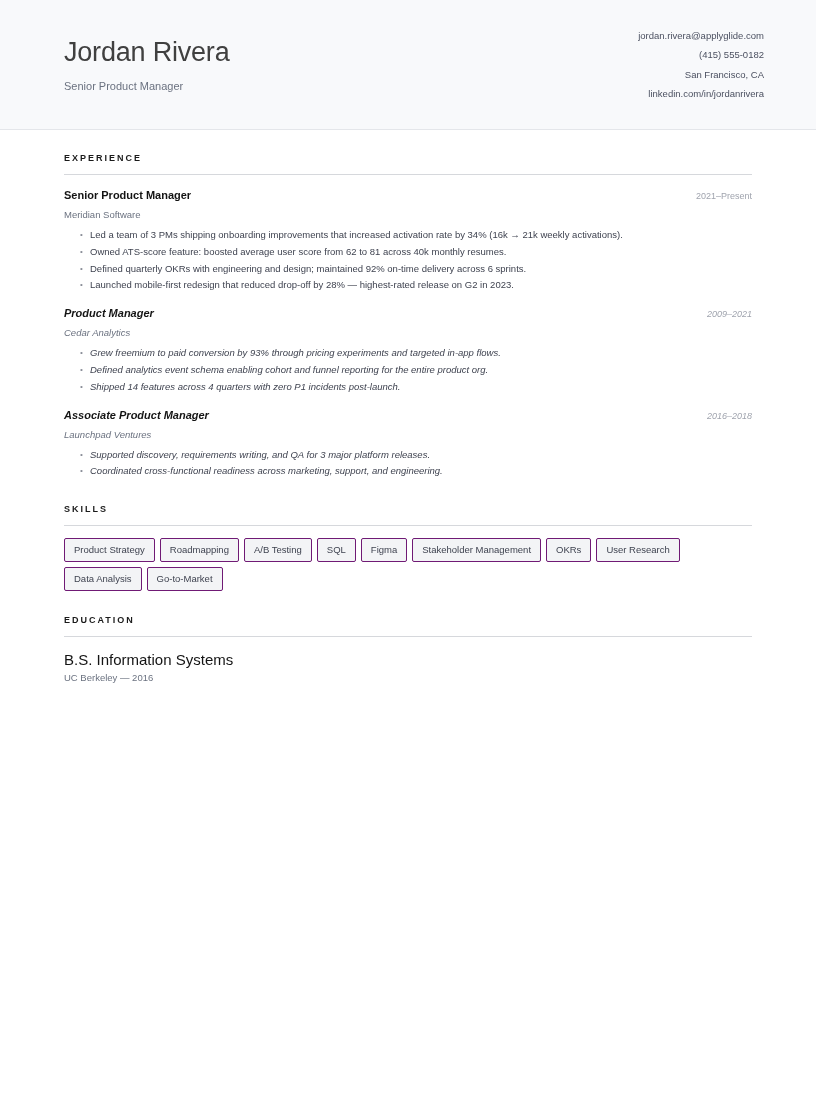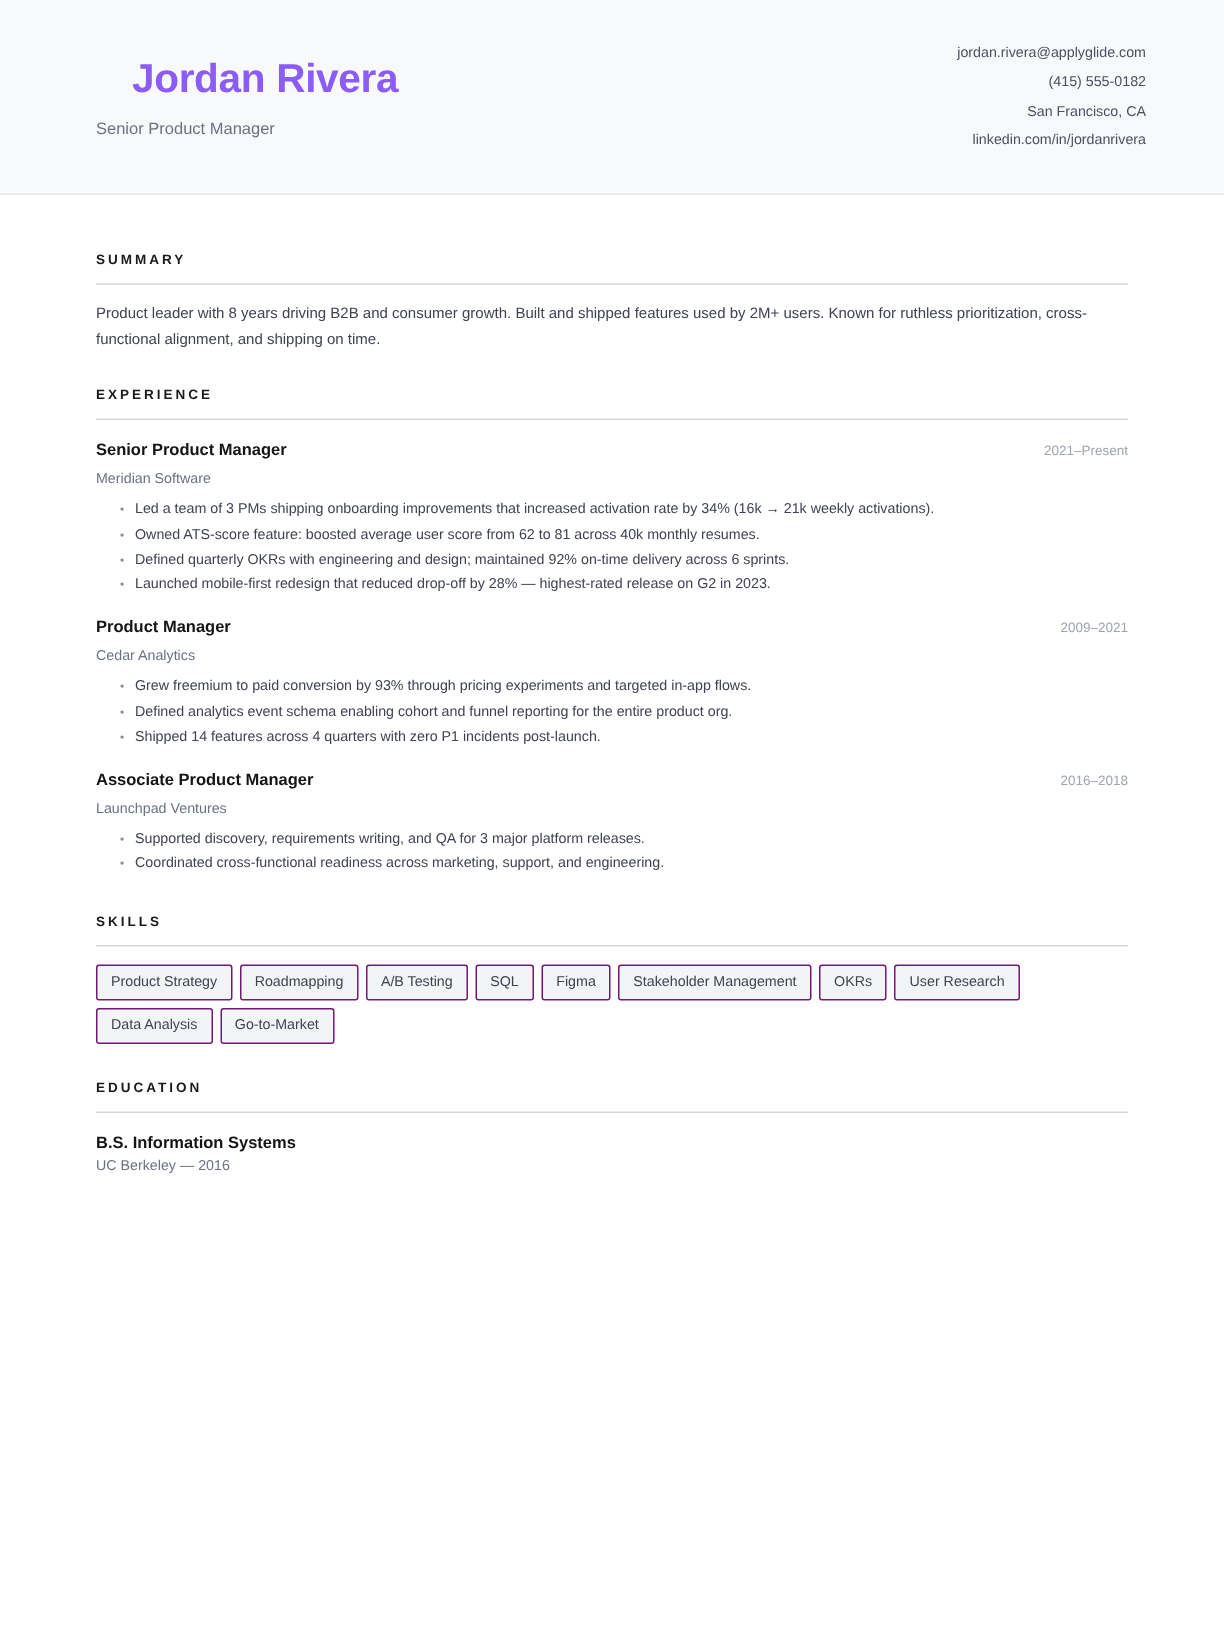--- a/index.html
+++ b/index.html
@@ -5,70 +5,66 @@
   * { box-sizing: border-box; margin: 0; padding: 0; }
   html, body { width: 816px; height: 1100px; background: #ffffff; }
   body { font-family: "Liberation Sans", sans-serif; color: #1a1a1a; }
   .header {
     background: #f8f9fb;
     border-bottom: 1px solid #e4e6ea;
     height: 130px;
     position: relative;
     padding: 0 64px;
   }
-  .name { position: absolute; left: 64px; top: 37px; font-size: 27px; font-weight: bold; color: #8b5cf6; letter-spacing: -0.2px; margin-left: 24px; }
+  .name { position: absolute; left: 64px; top: 37px; font-size: 27px; font-weight: normal; color: #404040; letter-spacing: -0.2px; }
   .subtitle { position: absolute; left: 64px; top: 80px; font-size: 11px; color: #6b7280; }
   .contact { position: absolute; right: 52px; top: 29px; text-align: right; font-size: 9.5px; color: #4b5060; }
   .contact div { height: 19.3px; line-height: 13px; }
   .main { padding: 0 64px; }
   .section-title {
     font-size: 9px; font-weight: bold; letter-spacing: 2px; color: #1a1a1a;
     padding-bottom: 11px; border-bottom: 1px solid #d6d8dc;
   }
   .summary-title { margin-top: 38px; }
   .summary-text { font-size: 10px; line-height: 17px; color: #3f4350; margin-top: 11px; }
   .exp-title { margin-top: 23px; }
   .job { margin-top: 14px; }
-  .job + .job { margin-top: 13px; }
+  .job + .job { margin-top: 13px; font-style: italic; }
   .job-head { display: flex; justify-content: space-between; align-items: baseline; }
   .job-role { font-size: 11px; font-weight: bold; color: #141414; }
   .job-dates { font-size: 9px; color: #a0a4ae; }
   .job-company { font-size: 9.5px; color: #6b7280; margin-top: 8px; }
   .bullets { list-style: none; margin-top: 7px; padding-left: 16px; }
   .bullets li { font-size: 9.5px; color: #3f4350; line-height: 16.8px; position: relative; padding-left: 10px; }
   .bullets li::before { content: "•"; position: absolute; left: 0; top: 0; color: #8a8e98; font-size: 8px; }
   .skills-title { margin-top: 24px; }
   .skills { display: flex; flex-wrap: wrap; gap: 5px 5px; margin-top: 12px; width: 640px; }
   .chip {
     font-size: 9.5px; color: #3f4350; background: #f3f4f6; border: 1px solid #701a75;
     border-radius: 2px; padding: 6px 9px; line-height: 10px;
   }
   .edu-title { margin-top: 24px; }
-  .edu-degree { font-size: 11px; font-weight: bold; color: #141414; margin-top: 14px; }
+  .edu-degree { font-size: 15px; font-weight: normal; color: #141414; margin-top: 14px; }
   .edu-school { font-size: 9.5px; color: #6b7280; margin-top: 4px; }
 </style>
 </head>
 <body>
 
 <header class="header">
   <h1 class="name">Jordan Rivera</h1>
   <div class="subtitle">Senior Product Manager</div>
   <div class="contact">
     <div>jordan.rivera@applyglide.com</div>
     <div>(415) 555-0182</div>
     <div>San Francisco, CA</div>
     <div>linkedin.com/in/jordanrivera</div>
   </div>
 </header>
 
 <main class="main">
-  <section>
-    <h2 class="section-title summary-title">SUMMARY</h2>
-    <p class="summary-text">Product leader with 8 years driving B2B and consumer growth. Built and shipped features used by 2M+ users. Known for ruthless prioritization, cross-functional alignment, and shipping on time.</p>
-  </section>
 
   <section>
     <h2 class="section-title exp-title">EXPERIENCE</h2>
 
     <div class="job">
       <div class="job-head">
         <span class="job-role">Senior Product Manager</span>
         <span class="job-dates">2021–Present</span>
       </div>
       <div class="job-company">Meridian Software</div>

